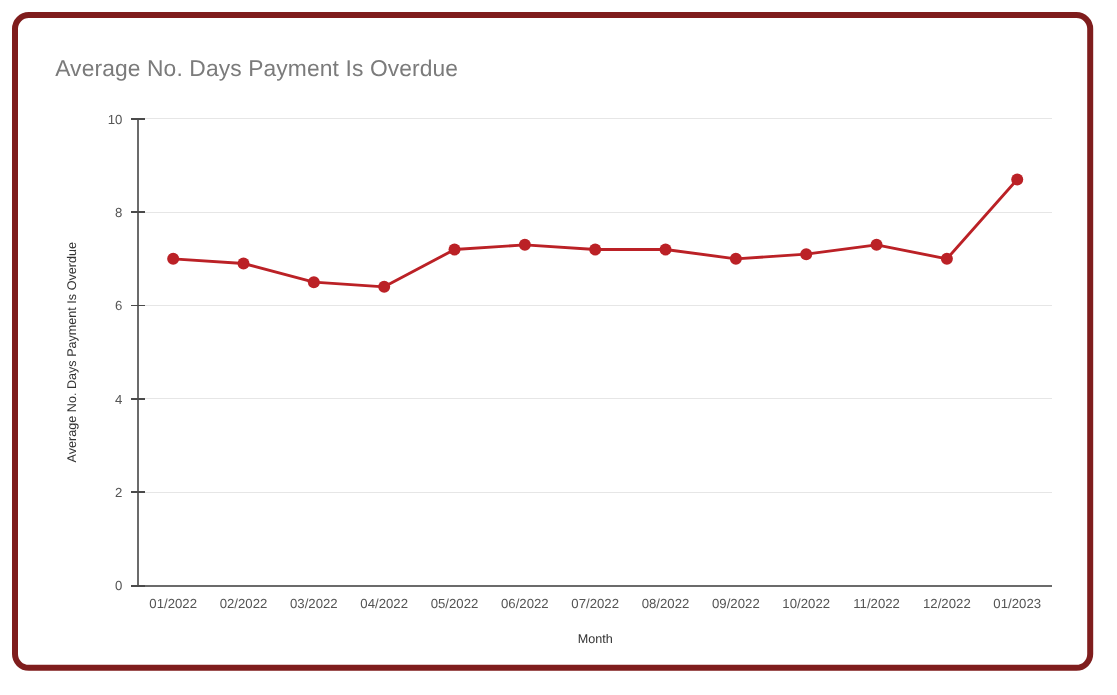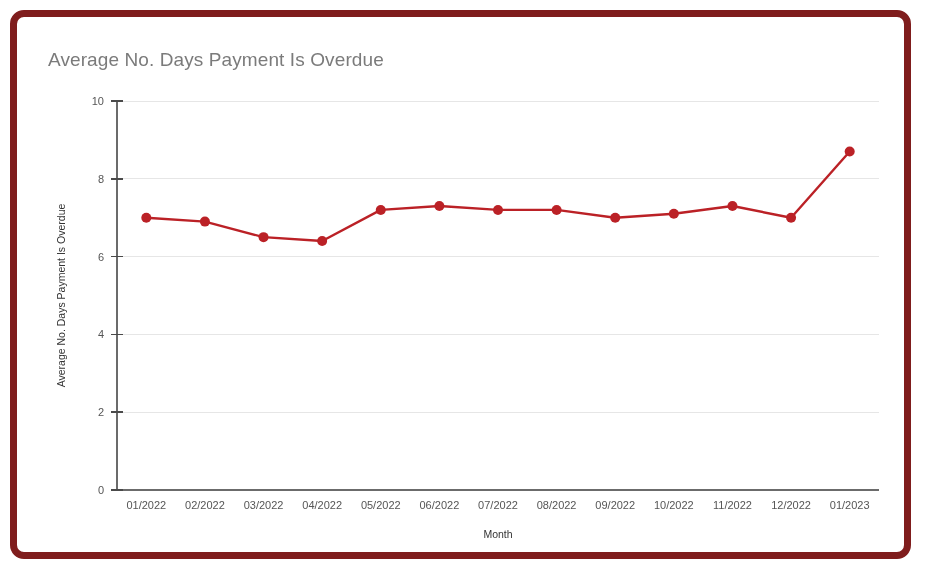--- a/index.html
+++ b/index.html
@@ -13,21 +13,21 @@
     font-family: "Liberation Sans", sans-serif;
     overflow: hidden;
   }
   #card {
     position: absolute;
     left: 10px;
     top: 10px;
     width: 901px;
     height: 549px;
     box-sizing: border-box;
-    border: 7px solid #7f1d1d;
+    border: 5px solid #7f1d1d;
     border-radius: 14px;
     background: #ffffff;
   }
   #chart-title {
     position: absolute;
     left: 31px;
     top: 32px;
     font-size: 19px;
     color: #7b7b7b;
     font-weight: 400;

